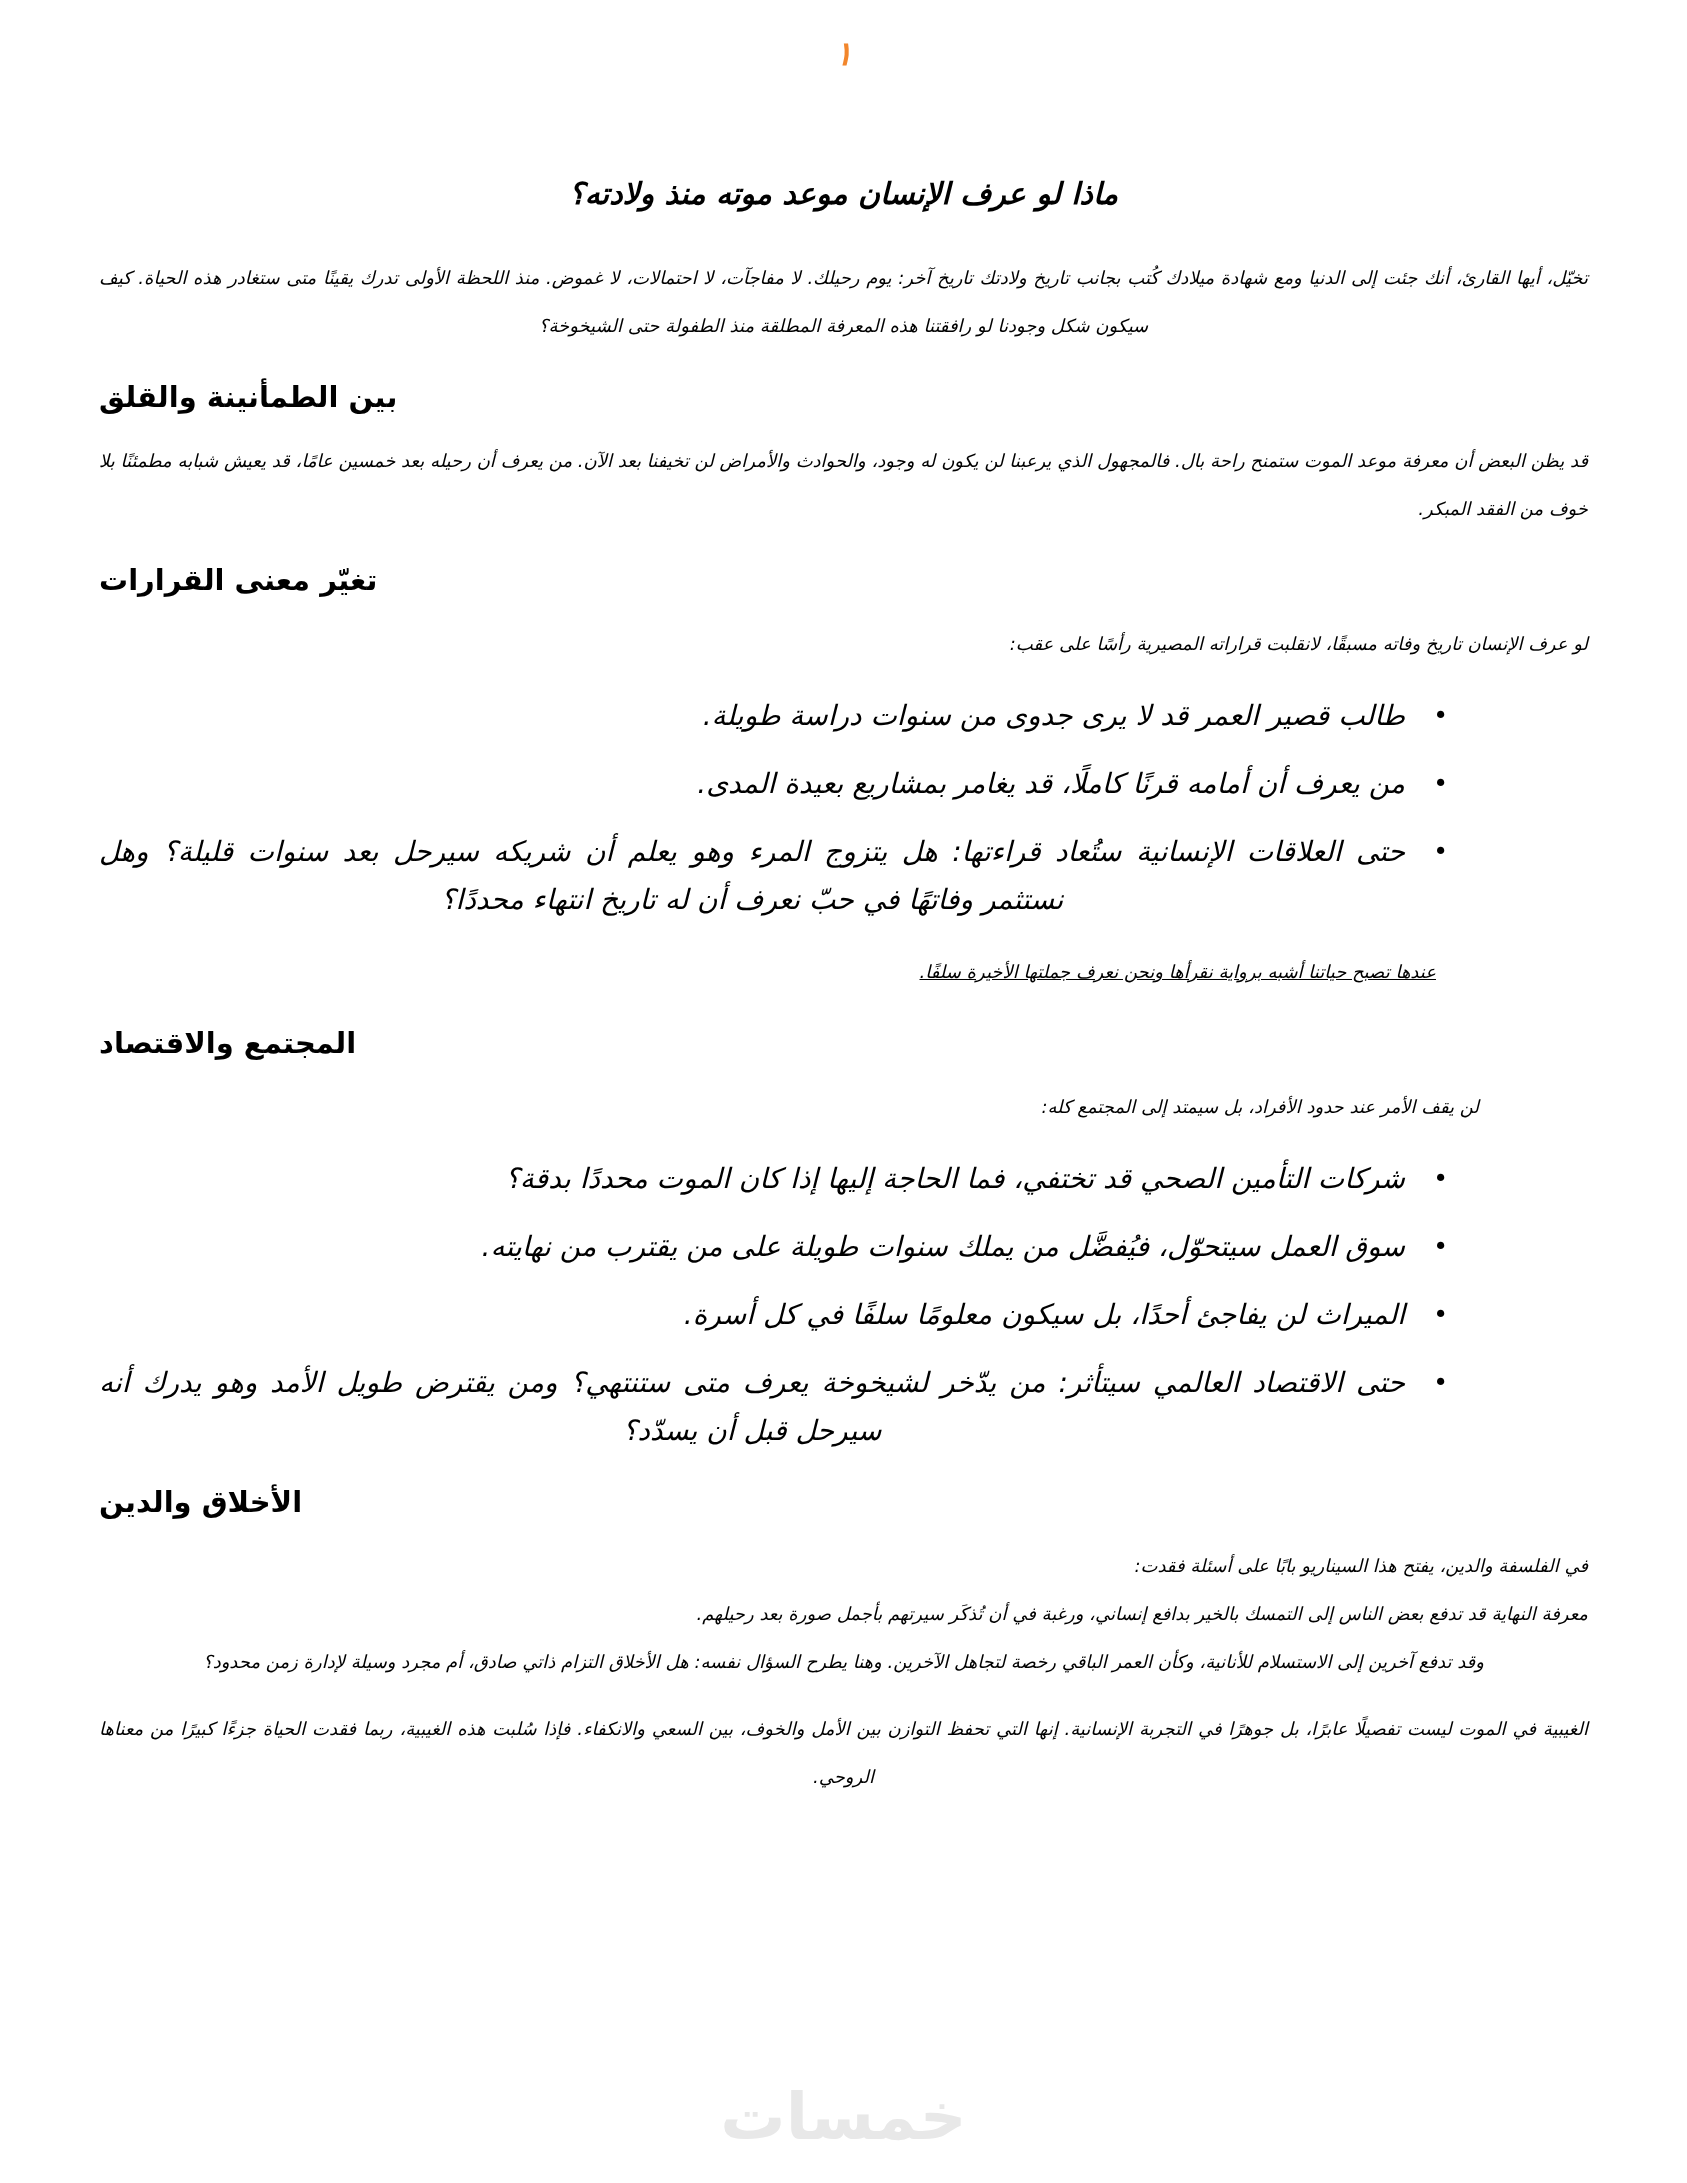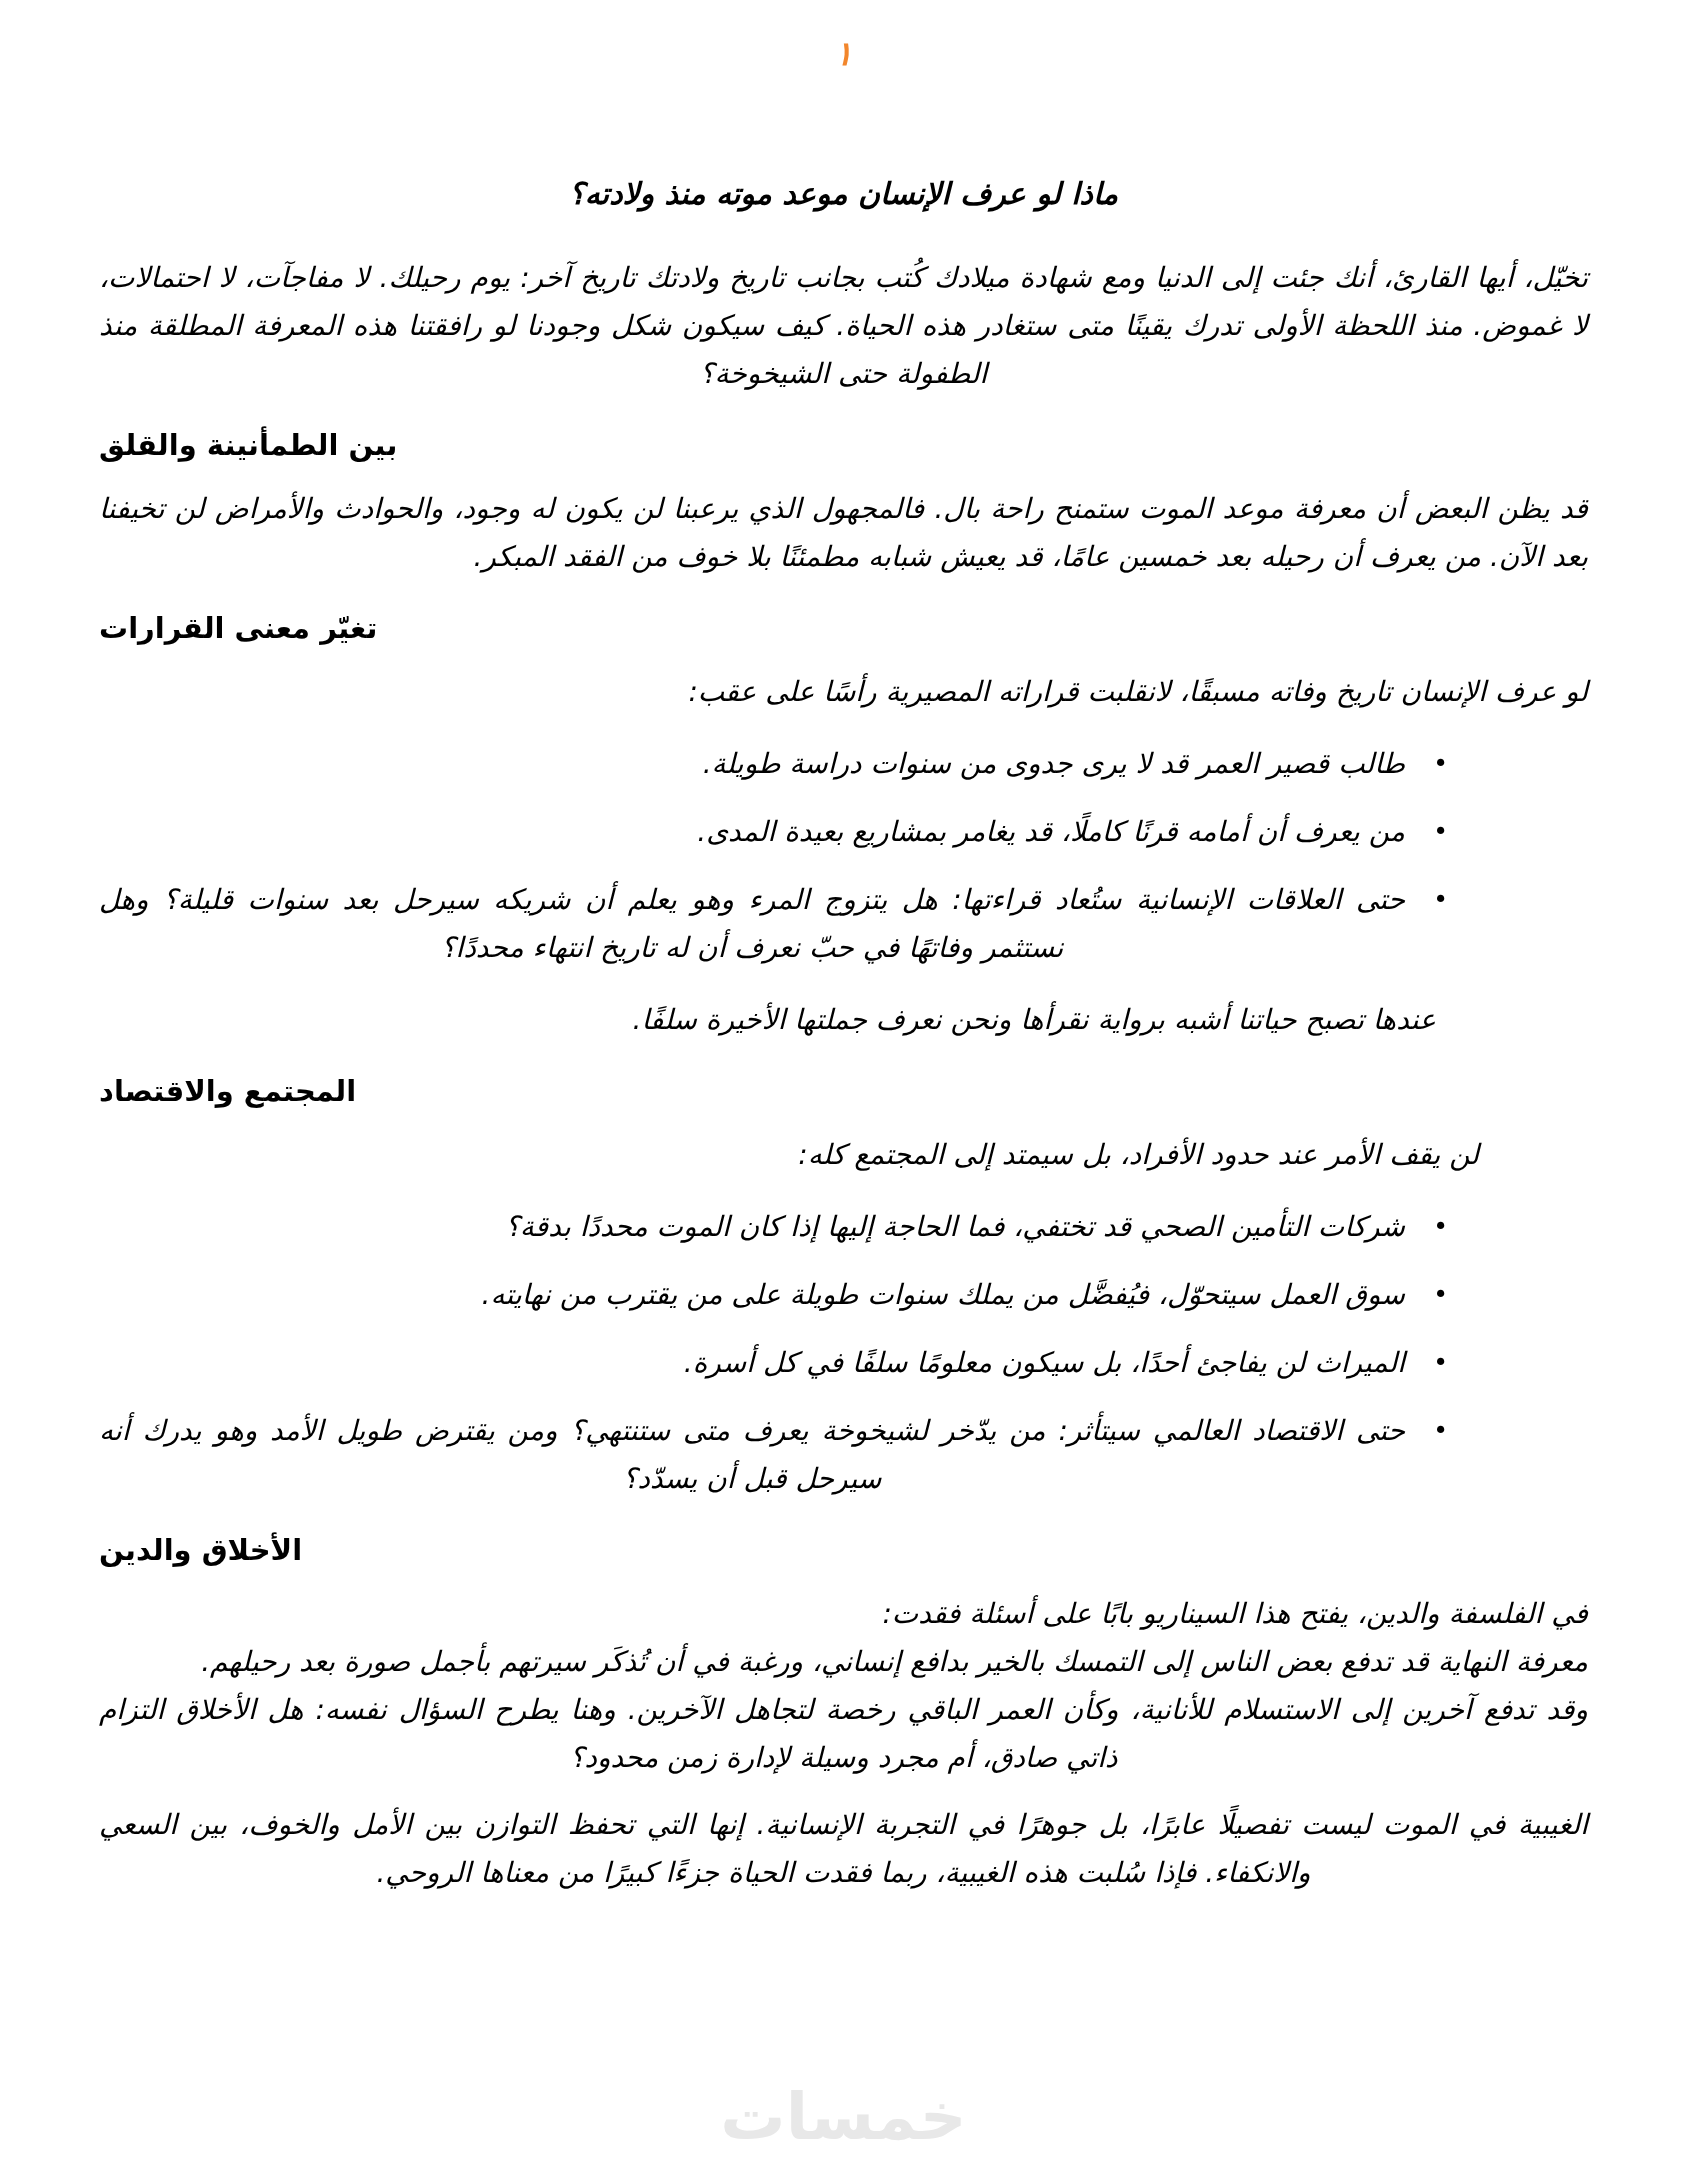--- a/index.html
+++ b/index.html
@@ -38,29 +38,29 @@
   h2.heading {
     margin: 29px 0 21px 0;
     text-align: left;
     font-size: 29px;
     line-height: 37px;
     font-weight: bold;
     font-style: normal;
   }
   .para {
     margin: 0;
-    font-size: 28px;
+    font-size: 18px;
     line-height: 48px;
     font-style: italic;
   }
   .intro { margin-top: 40px; }
   .j  { text-align: justify; text-align-last: right; }
   .jc { text-align: justify; text-align-last: center; }
   .r  { text-align: right; }
-  .ind230 { padding-right: 152px; }
+  .ind230 { padding-right: 152px; text-decoration: underline; }
   .ind165 { padding-right: 109px; }
   ul.bullets {
     list-style: none;
     margin: 24px 0 0 0;
     padding: 0 136px 0 0;
   }
   ul.bullets li {
     position: relative;
     padding-right: 47px;
     font-size: 28px;

